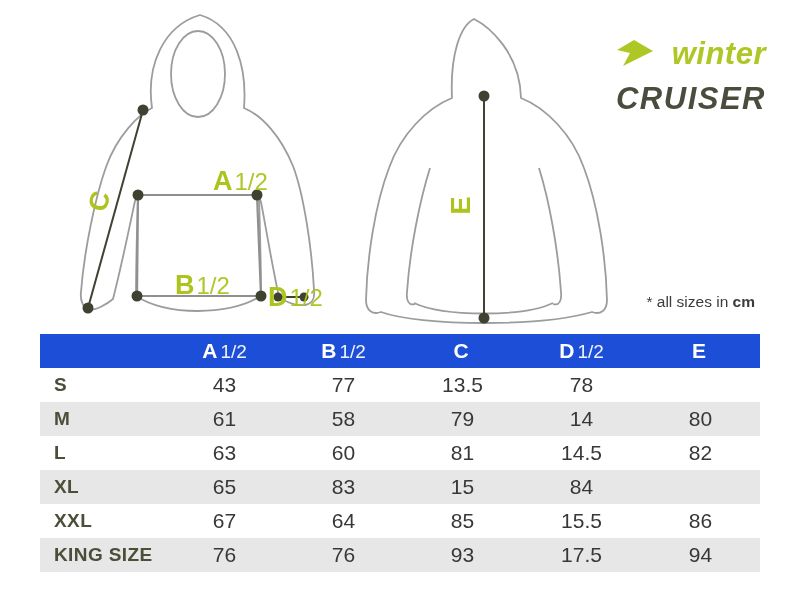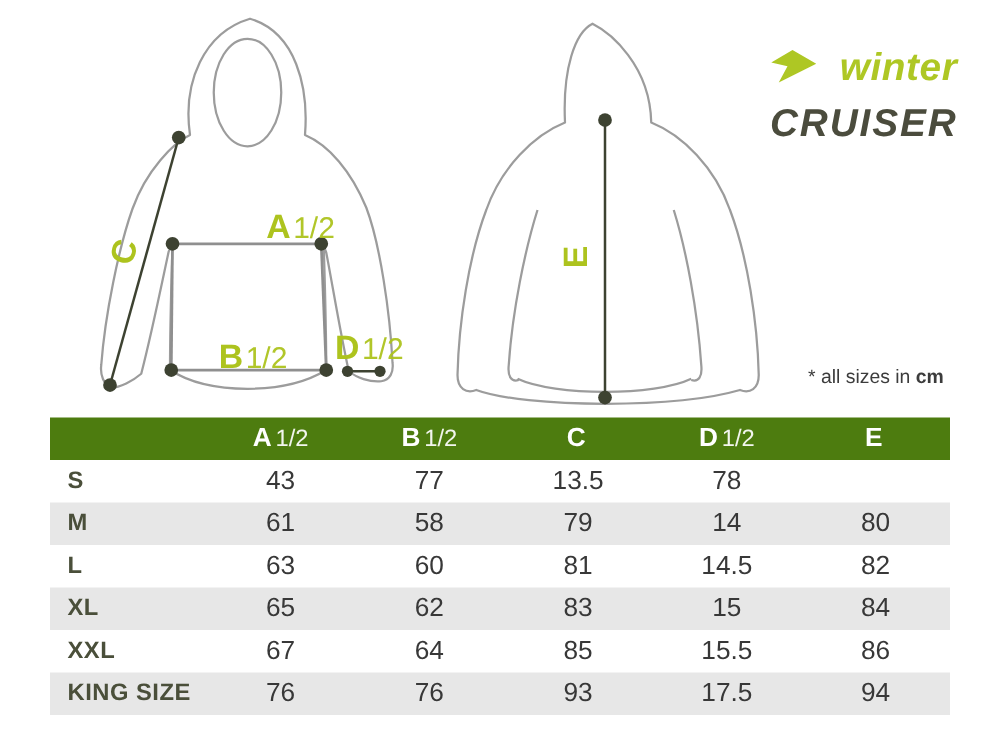--- a/index.html
+++ b/index.html
@@ -22,21 +22,21 @@
   .brand-top{color:#aec724;font-size:31px;font-weight:bold;font-style:italic;letter-spacing:.5px;}
   .brand-bottom{color:#4b4c3d;font-size:31px;font-weight:bold;font-style:italic;letter-spacing:1.5px;margin-top:14px;}
 
   
   .note{position:absolute;top:293px;right:45px;font-size:15.5px;color:#3c3c3c;margin-left:16px;}
   .note b{font-weight:bold;}
 
   
   .size-table{position:absolute;left:40px;top:334px;width:720px;}
   .thead,.trow{display:grid;grid-template-columns:125px repeat(5,1fr);height:34px;align-items:center;}
-  .thead{background:#4d7c0f;}
+  .thead{background:#1d4ed8;}
   .hcell{text-align:center;color:#ffffff;font-size:21px;font-weight:bold;}
   .hcell .frac{font-weight:normal;font-size:19px;opacity:.93;margin-left:3px;}
   .trow{font-size:21px;color:#383838;background:#ffffff;}
   .trow.alt{background:#e7e7e7;}
   .cell{text-align:center;}
   .cell.size{text-align:left;padding-left:14px;font-weight:bold;color:#4a4f3a;font-size:19px;letter-spacing:.4px;}
 </style>
 </head>
 <body>
 
@@ -91,21 +91,21 @@
 
   <div class="mlabel" style="left:174px;top:168px;margin-left:39px;">
     <span class="ltr">A</span><span class="frac">1/2</span>
   </div>
   <div class="mlabel" style="left:175px;top:272px;">
     <span class="ltr">B</span><span class="frac">1/2</span>
   </div>
   <div class="mlabel rot75" style="left:90px;top:188px;">
     <span class="ltr">C</span>
   </div>
-  <div class="mlabel" style="left:268px;top:265px;">
+  <div class="mlabel" style="left:268px;top:284px;">
     <span class="ltr">D</span><span class="frac">1/2</span>
   </div>
   <div class="mlabel rot90" style="left:452px;top:192px;font-size:26px;">
     <span class="ltr">E</span>
   </div>
 
   <div class="logo">
     <div class="row1">
       <svg width="38" height="27" viewBox="0 0 38 27">
         <polygon points="1,10 18,0 37,11 7,26 14,13" fill="#aec724"></polygon>
@@ -149,21 +149,20 @@
       <div class="cell size">L</div>
       <div class="cell">63</div>
       <div class="cell">60</div>
       <div class="cell">81</div>
       <div class="cell">14.5</div>
       <div class="cell">82</div>
     </div>
     <div class="trow alt">
       <div class="cell size">XL</div>
       <div class="cell">65</div>
-      <div class="cell">62</div>
       <div class="cell">83</div>
       <div class="cell">15</div>
       <div class="cell">84</div>
     </div>
     <div class="trow">
       <div class="cell size">XXL</div>
       <div class="cell">67</div>
       <div class="cell">64</div>
       <div class="cell">85</div>
       <div class="cell">15.5</div>

